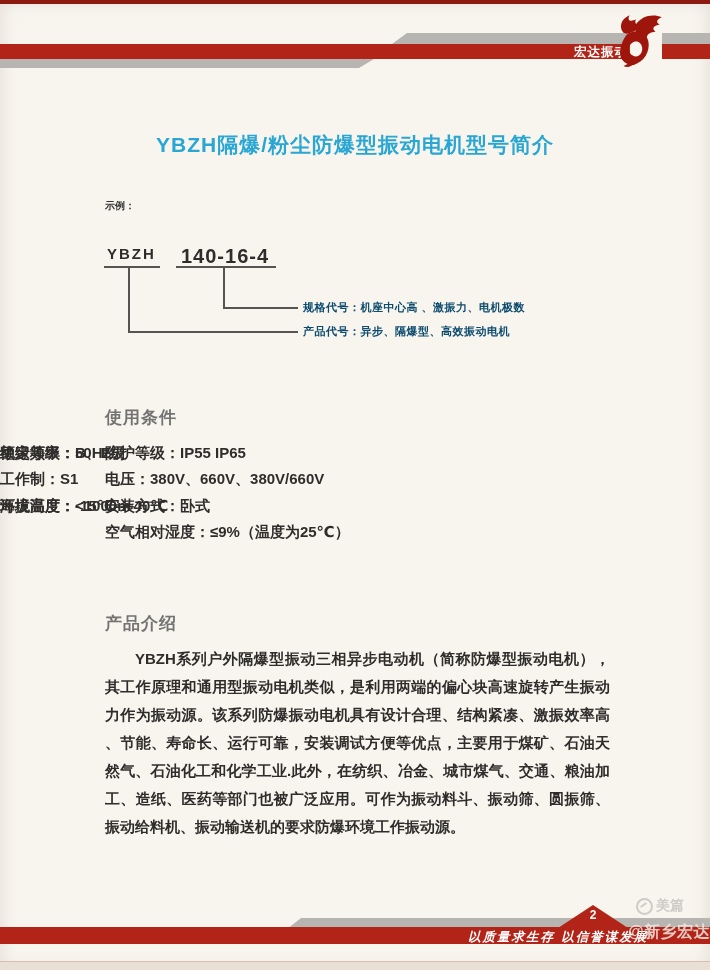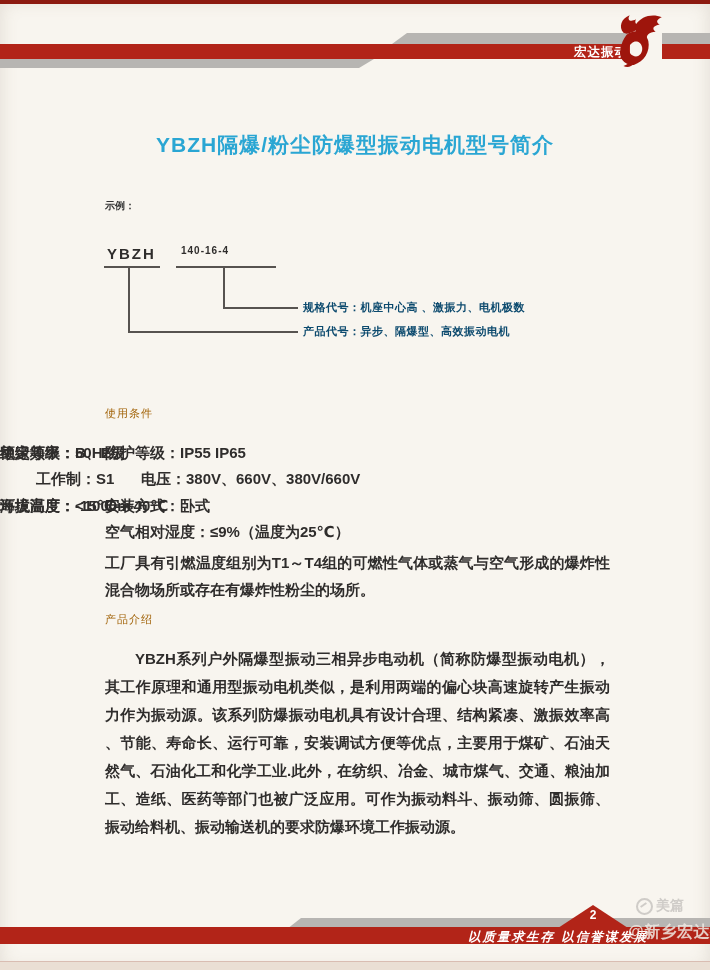--- a/index.html
+++ b/index.html
@@ -28,38 +28,38 @@
   .logo{left:613px;top:10px;width:52px;height:58px;}
 
   
   .title{left:0;top:131px;width:710px;text-align:center;
     color:#2aa6d3;font-size:21px;font-weight:700;letter-spacing:1px;}
 
   
   .ex-label{left:105px;top:199px;font-size:10px;font-weight:700;color:#333;}
   .model-prefix{left:107px;top:245px;font-size:15px;font-weight:600;
     letter-spacing:2px;color:#2f2d2c;}
-  .model-spec{left:181px;top:245px;font-size:10px;font-weight:600;
+  .model-spec{left:181px;top:245px;font-size:20px;font-weight:600;
     letter-spacing:1px;color:#2f2d2c;}
   .ln{background:#575350;}
   .u1{left:104px;top:266px;width:56px;height:2px;}
   .u2{left:176px;top:266px;width:100px;height:2px;}
   .v1{left:128px;top:266px;width:2px;height:67px;}
   .v2{left:223px;top:266px;width:2px;height:43px;}
   .h-spec{left:223px;top:307px;width:75px;height:2px;}
   .h-prod{left:128px;top:331px;width:170px;height:2px;}
   .callout{font-size:11px;font-weight:600;color:#0c4a6e;letter-spacing:.5px;}
   .co-spec{left:303px;top:300px;}
   .co-prod{left:303px;top:324px;}
 
   
-  .sec-head{font-size:11px;font-weight:400;color:#a16207;letter-spacing:1px;}
+  .sec-head{font-size:17px;font-weight:700;color:#737373;letter-spacing:1px;}
   .usage-head{left:105px;top:406px;}
   .spec{font-size:15px;font-weight:600;color:#2f2d2c;white-space:nowrap;}
-  .r1{top:444px;} .r2{top:470px;padding-left:36px;} .r3{top:497px;} .r4{top:523px;}
+  .r1{top:444px;} .r2{top:470px;} .r3{top:497px;} .r4{top:523px;}
   .c-a{left:105px;}
   .para{font-size:15px;font-weight:600;color:#2f2d2c;text-align:justify;}
   .usage-note{left:105px;top:549px;width:505px;line-height:27px;}
 
   
   .intro-head{left:105px;top:612px;text-align:center;}
   .intro-body{left:105px;top:645px;width:505px;line-height:28px;text-indent:2em;}
 
   
   .ftr-gray{left:287px;top:918px;width:423px;height:11px;background:#b7b5b2;
@@ -128,21 +128,20 @@
     <span class="abs spec r2 c-b">工作制：S1</span>
   </div>
   <div>
     <span class="abs spec r3 c-a">安装方式：卧式</span>
     <span class="abs spec r3 c-b">海拔高度：&lt;1000m</span>
     <span class="abs spec r3 c-c">环境温度：-15℃--+40℃</span>
   </div>
   <div>
     <span class="abs spec r4 c-a">空气相对湿度：≤9%（温度为25℃）</span>
   </div>
-  <div class="abs para usage-note">工厂具有引燃温度组别为T1～T4组的可燃性气体或蒸气与空气形成的爆炸性混合物场所或存在有爆炸性粉尘的场所。</div>
 
   <div class="abs sec-head intro-head">产品介绍</div>
   <div class="abs para intro-body">YBZH系列户外隔爆型振动三相异步电动机（简称防爆型振动电机），其工作原理和通用型振动电机类似，是利用两端的偏心块高速旋转产生振动力作为振动源。该系列防爆振动电机具有设计合理、结构紧凑、激振效率高 、节能、寿命长、运行可靠，安装调试方便等优点，主要用于煤矿、石油天然气、石油化工和化学工业.此外，在纺织、冶金、城市煤气、交通、粮油加工、造纸、医药等部门也被广泛应用。可作为振动料斗、振动筛、圆振筛、振动给料机、振动输送机的要求防爆环境工作振动源。</div>
 
   <div class="abs ftr-gray"></div>
   <div class="abs ftr-tri"></div>
   <div class="abs ftr-red"></div>
   <div class="abs page-num">2</div>
   <div class="abs slogan">以质量求生存  以信誉谋发展</div>
   <div class="abs wm">@新乡宏达振动</div>

